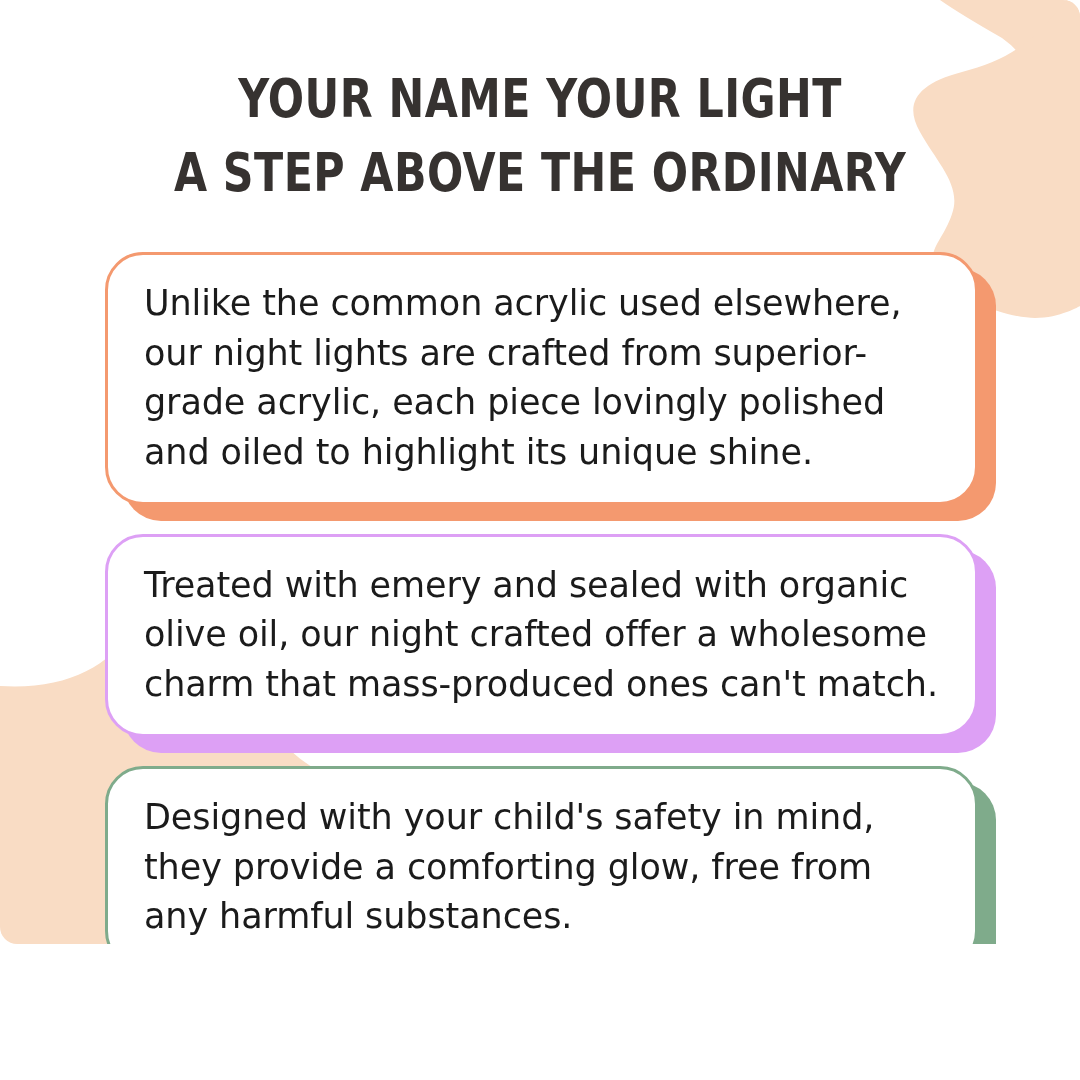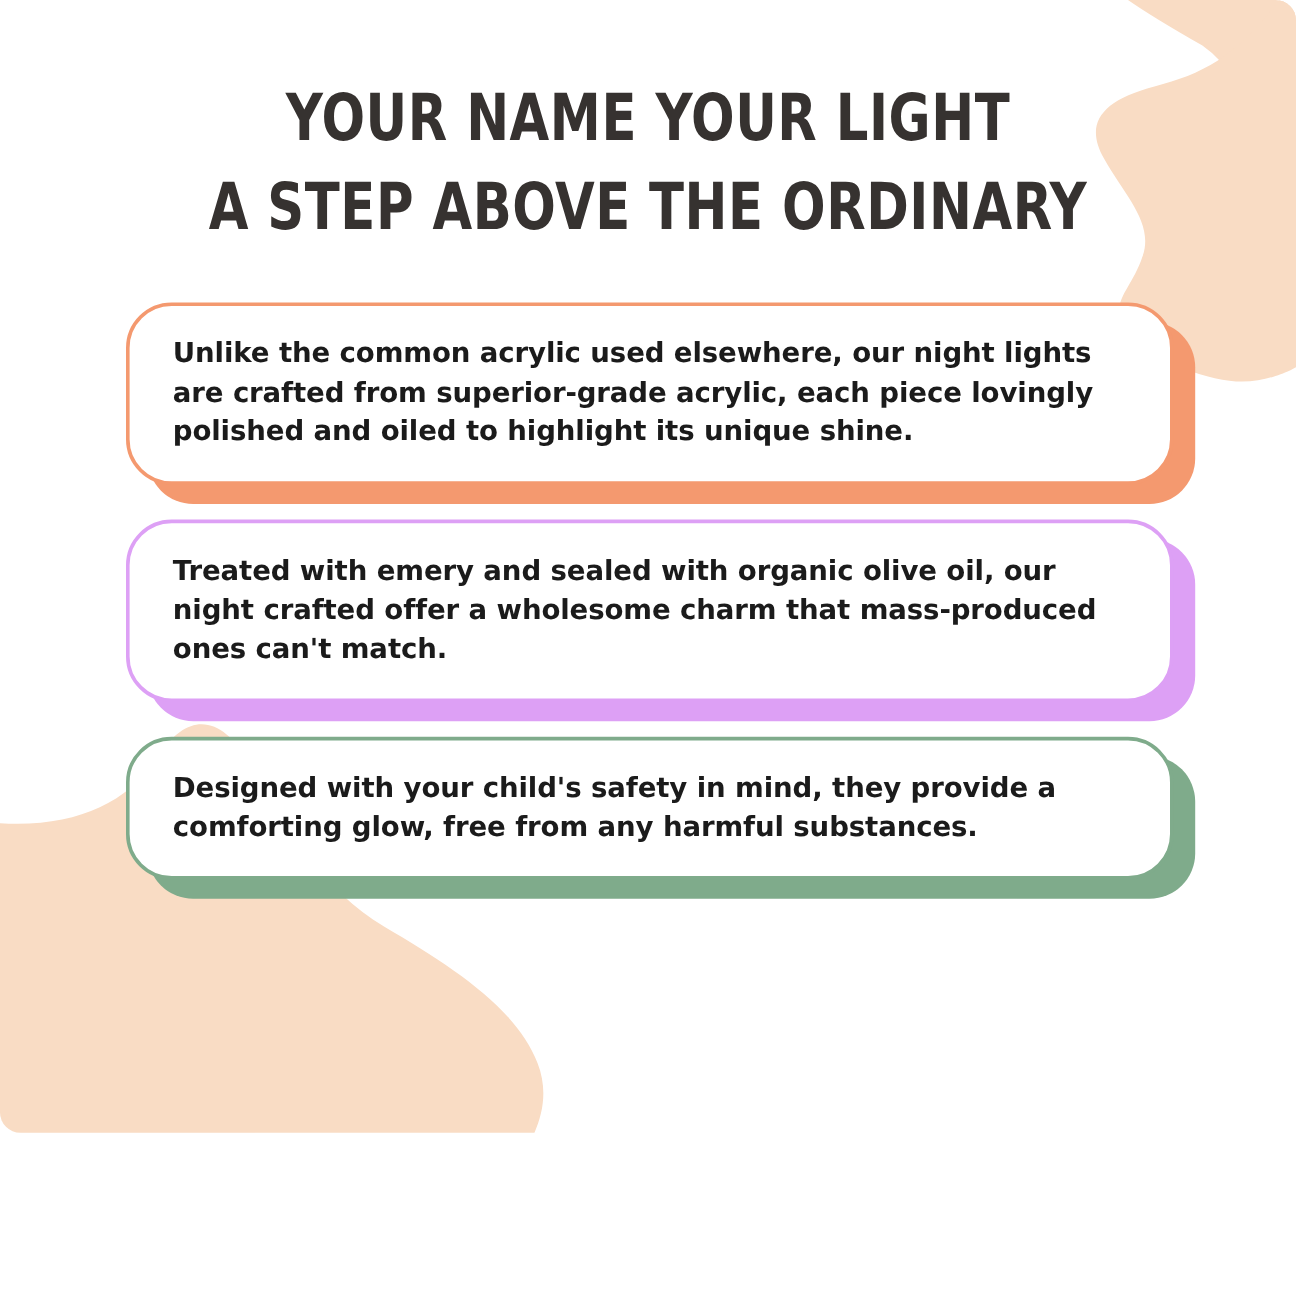--- a/index.html
+++ b/index.html
@@ -92,22 +92,22 @@
     border-width: 3px;
     border-radius: 38px;
     box-sizing: border-box;
     padding: 24px 30px 24px 36px;
     display: flex;
     align-items: center;
   }
 
   .card-text {
     font-family: "DejaVu Sans", sans-serif;
-    font-weight: 700;
-    font-size: 23px;
+    font-weight: 400;
+    font-size: 35px;
     line-height: 1.42;
     color: #1b1b1b;
     letter-spacing: -0.1px;
     margin: 0;
   }
 
   
   .card.h3 { min-height: 120px; }
   .card.h2 { min-height: 86px; }
 </style>

